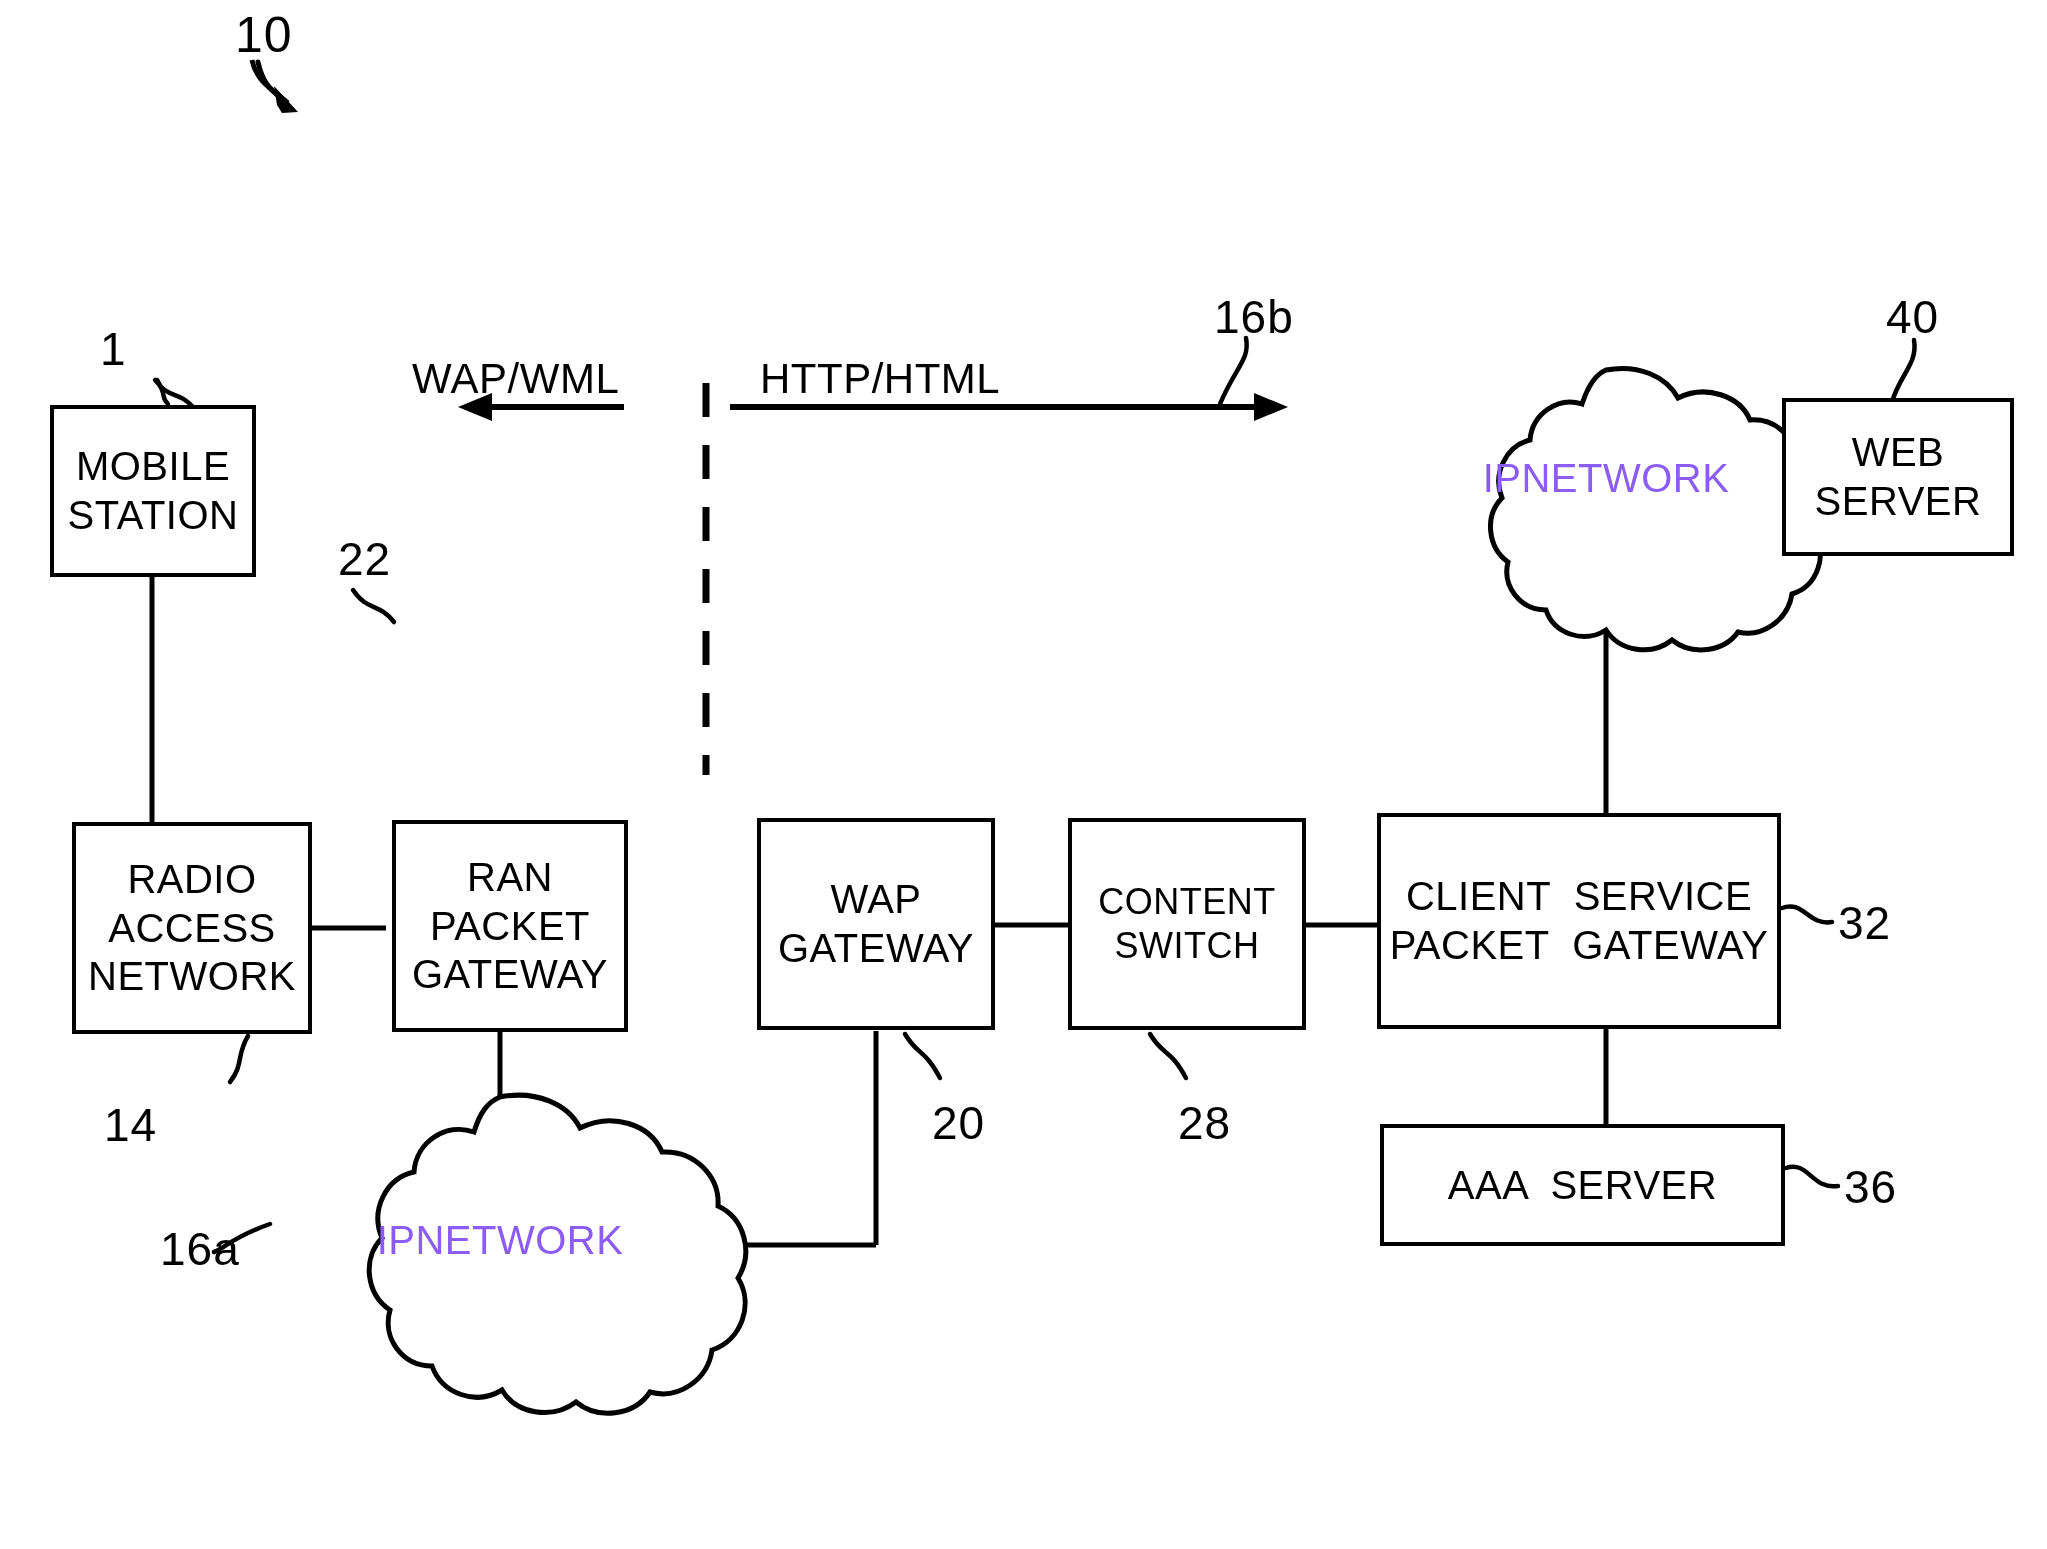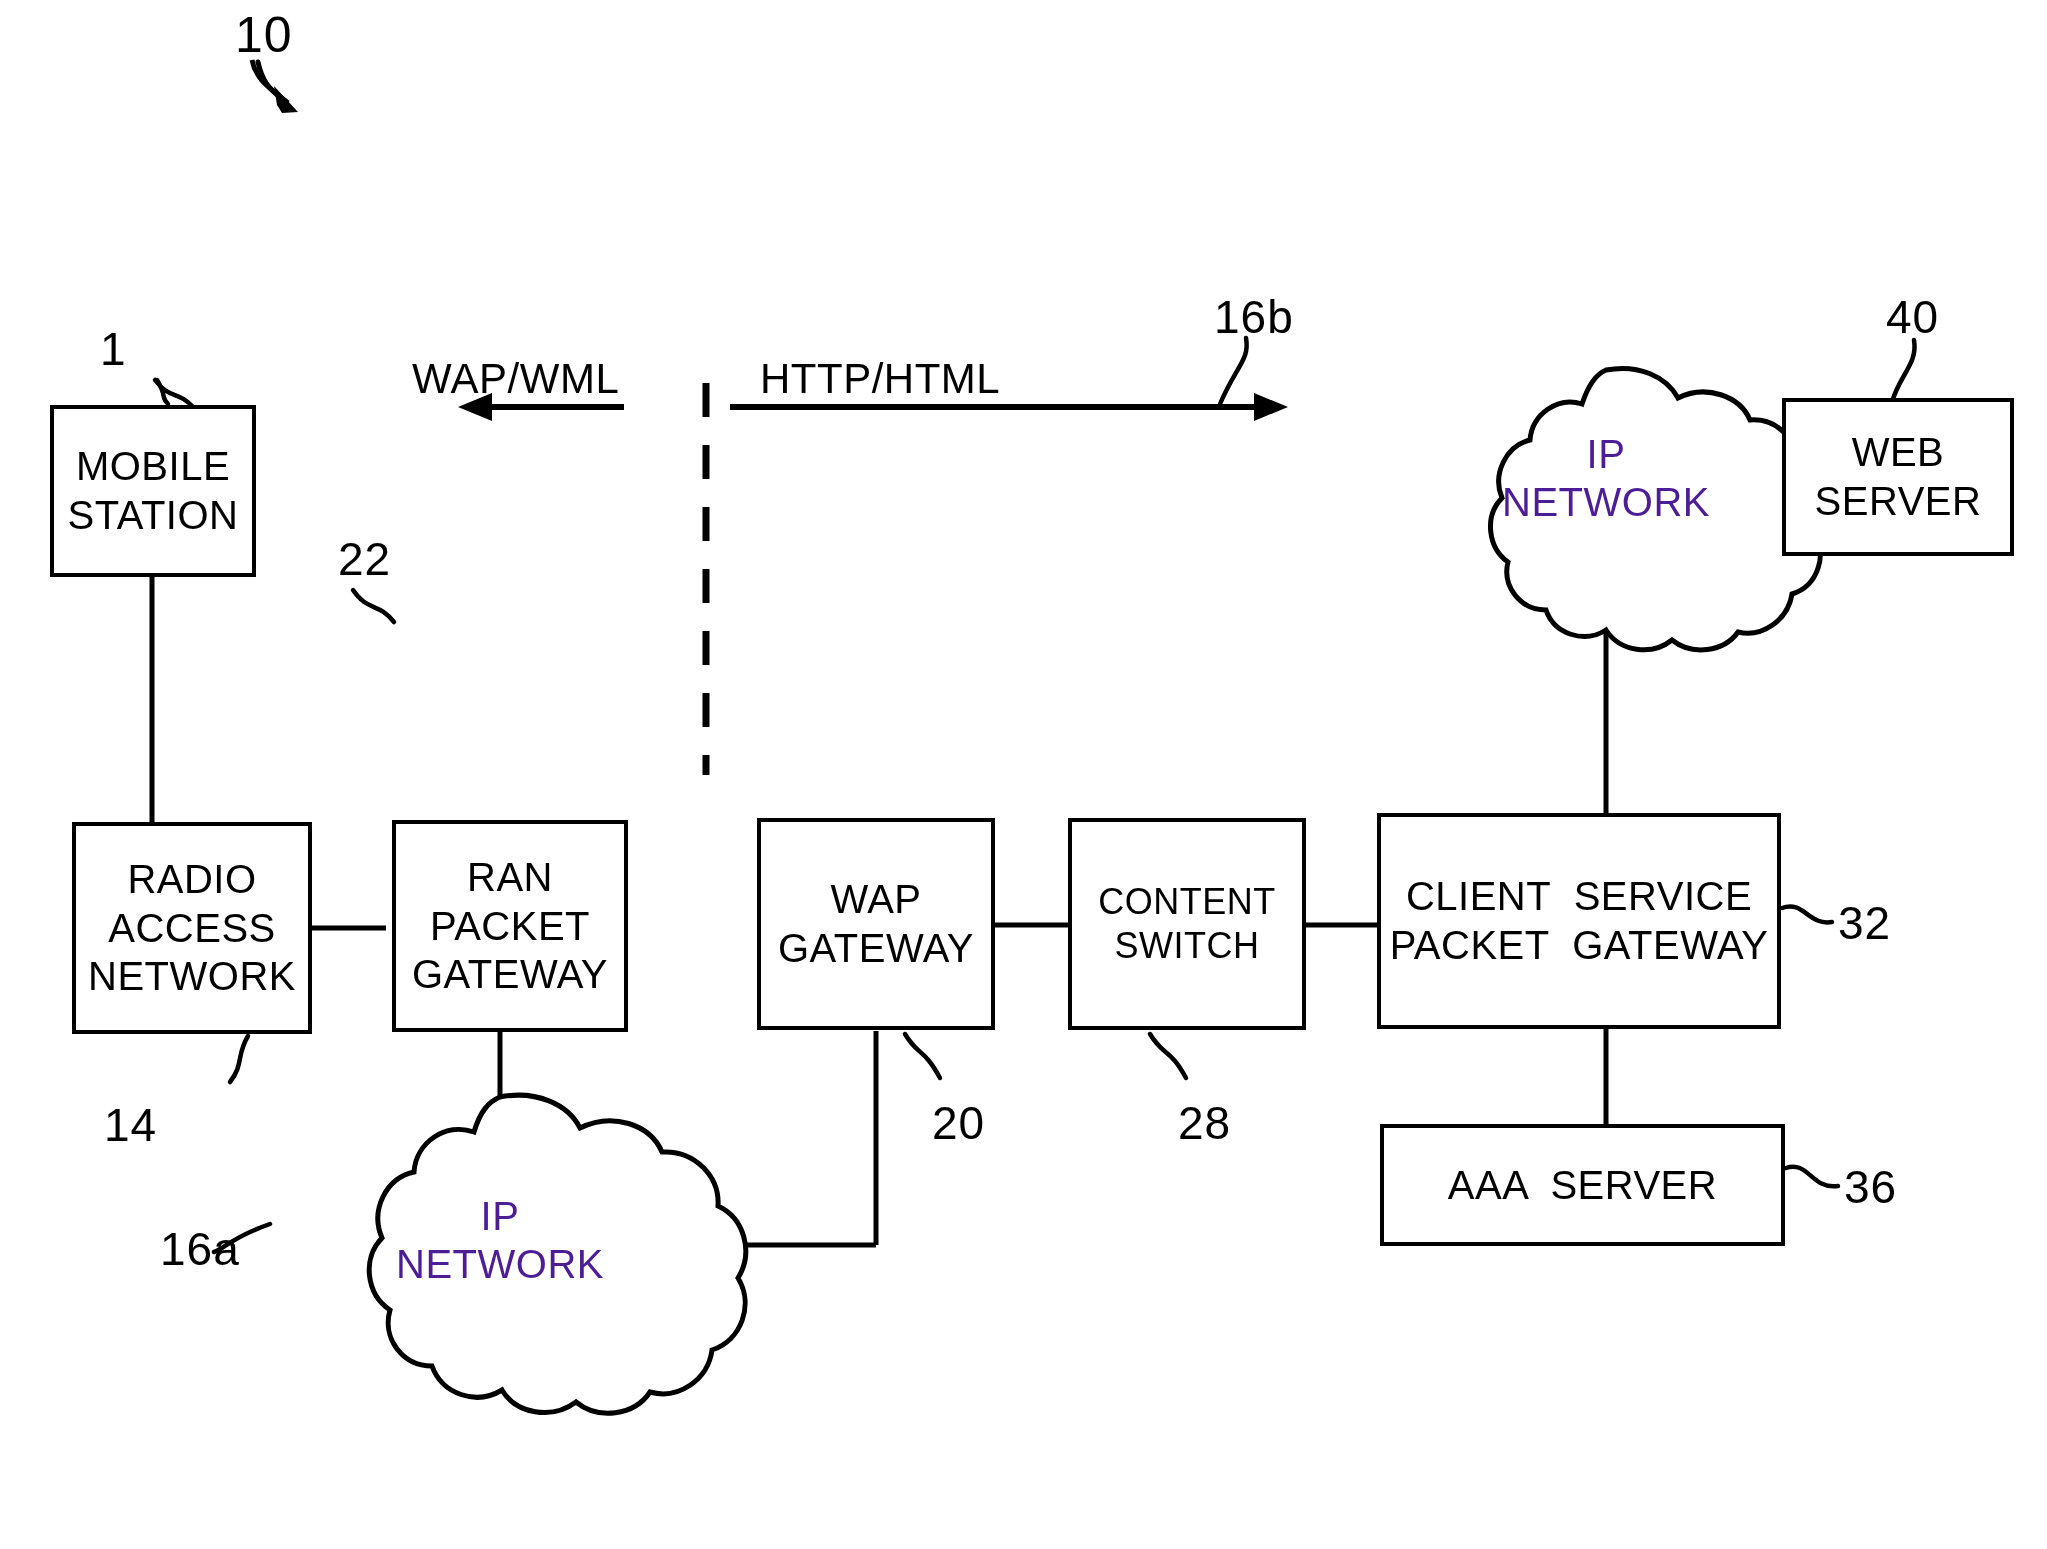--- a/index.html
+++ b/index.html
@@ -35,25 +35,24 @@
     letter-spacing: 0.5px;
     line-height: 1.22;
   }
   .node-box .line {
     display: block;
     white-space: pre;
   }
   .cloud-label {
     position: absolute;
     display: flex;
-    flex-direction: column;
     align-items: center;
     justify-content: center;
     text-align: center;
-    color: #4c1d95;
+    color: #8b5cf6;
     line-height: 1.2;
     letter-spacing: 0.5px;
     pointer-events: none;
   }
   .ref-num {
     position: absolute;
     color: #000000;
     font-size: 46px;
     letter-spacing: 1px;
     white-space: pre;

